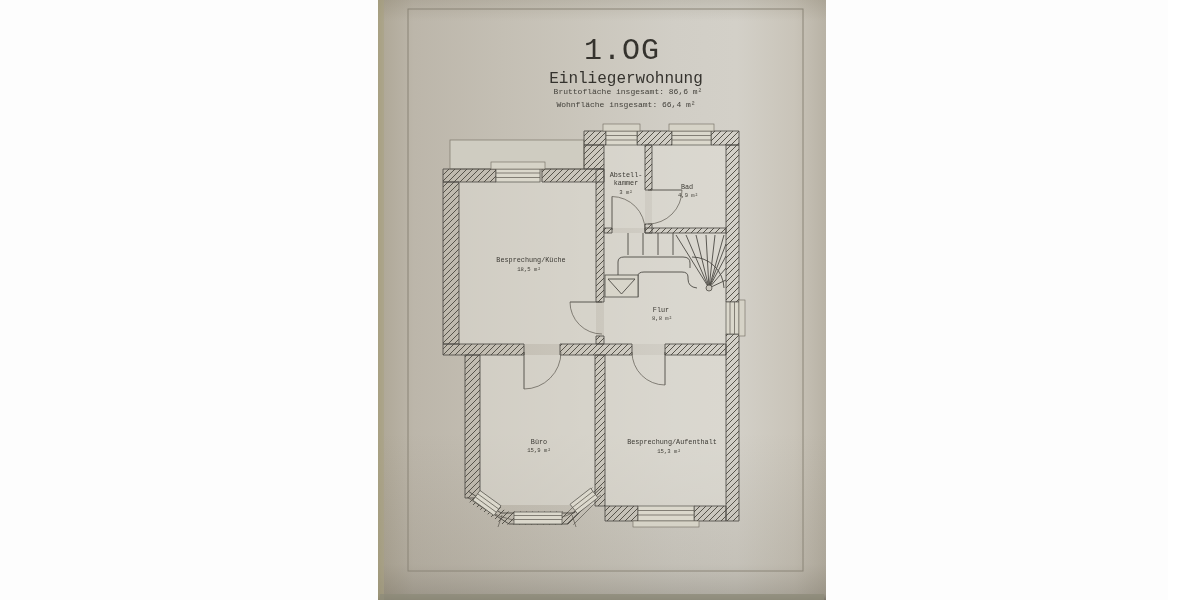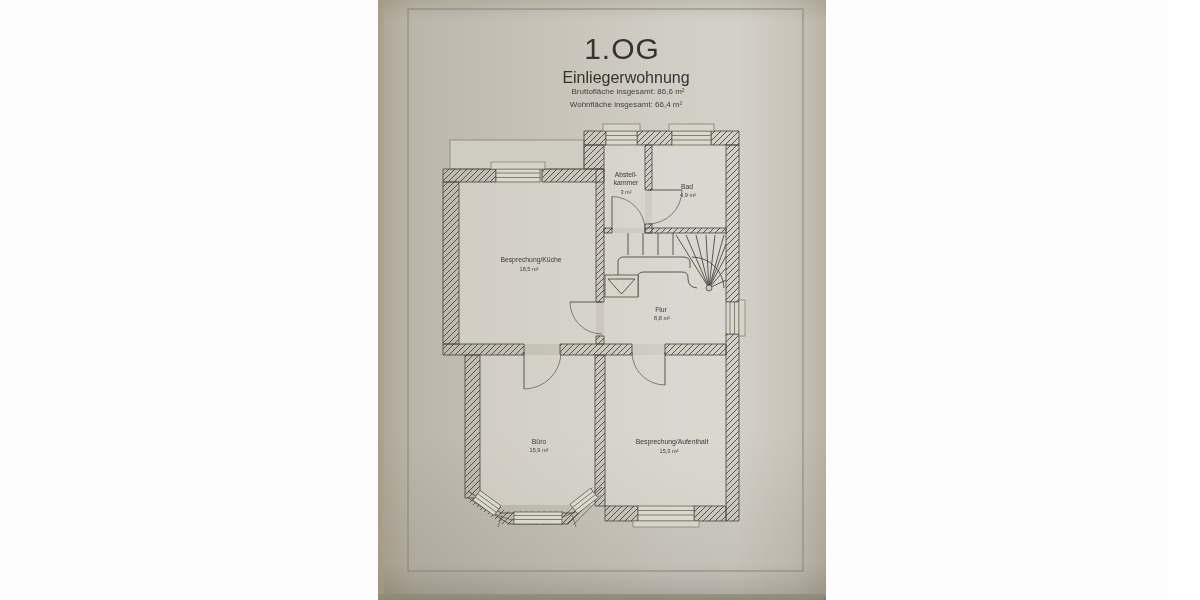--- a/index.html
+++ b/index.html
@@ -1,17 +1,17 @@
 <!DOCTYPE html>
 <html><head>
 <meta charset="utf-8">
 <style>
   html,body{margin:0;padding:0;background:#ffffff;}
   .stage{position:relative;width:1168px;height:600px;overflow:hidden;background:#fdfdfd;
-         font-family:Liberation Sans, sans-serif;}
+         font-family:Liberation Mono, monospace;}
   svg{display:block;}
   .plan-line{stroke:#4c4a44;stroke-width:0.9;fill:none;}
   .plan-thin{stroke:#5b584f;stroke-width:0.7;fill:none;}
   .wall{fill:url(#hatch);stroke:#4c4a44;stroke-width:0.85;}
   .win{fill:#dbd8cc;stroke:#55534c;stroke-width:0.7;}
   .sill{fill:#d6d3c7;stroke:#6e695e;stroke-width:0.6;}
   .roomfill{fill:rgba(226,223,215,0.5);stroke:none;}
   .lbl{fill:#3c3a34;font-size:6.8px;text-anchor:middle;}
   .area{fill:#44423b;font-size:5.6px;text-anchor:middle;}
   .title-main{fill:#35332e;font-size:30px;letter-spacing:1px;text-anchor:middle;}

